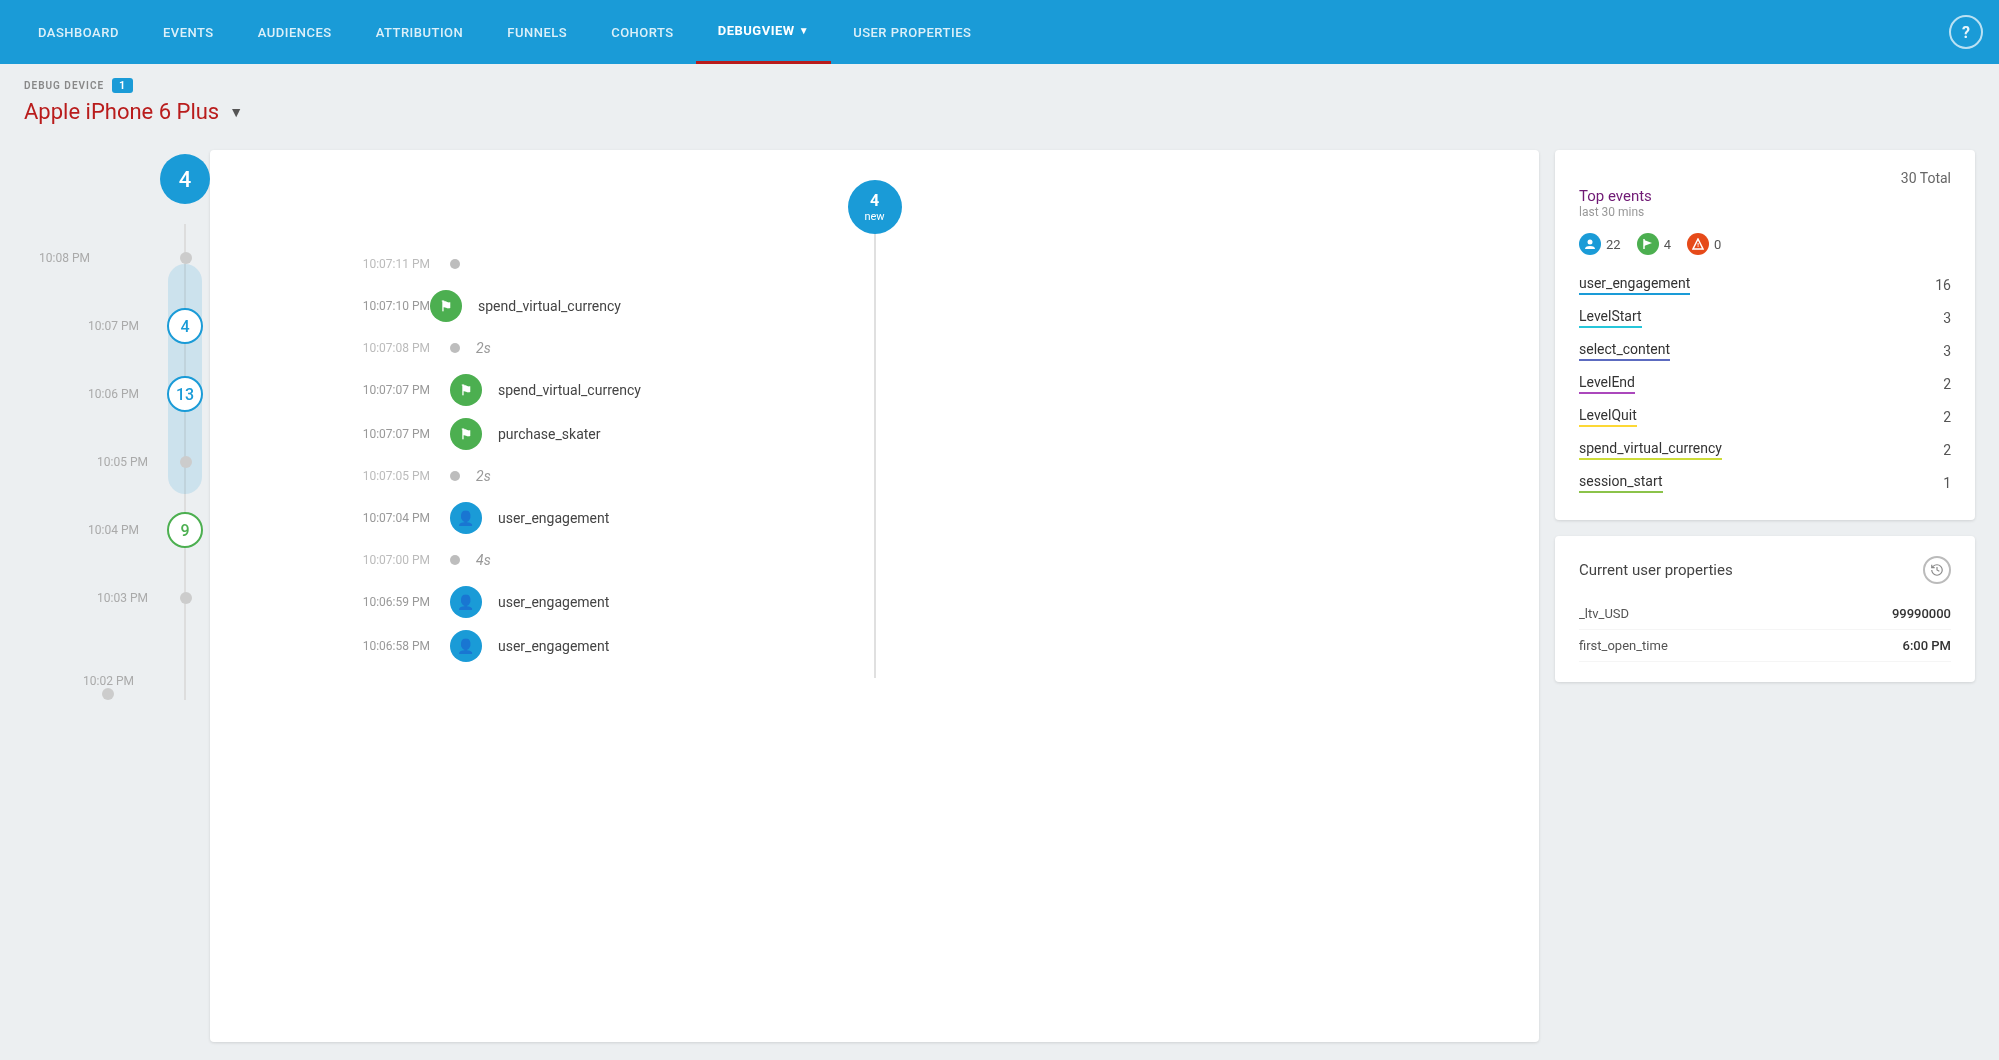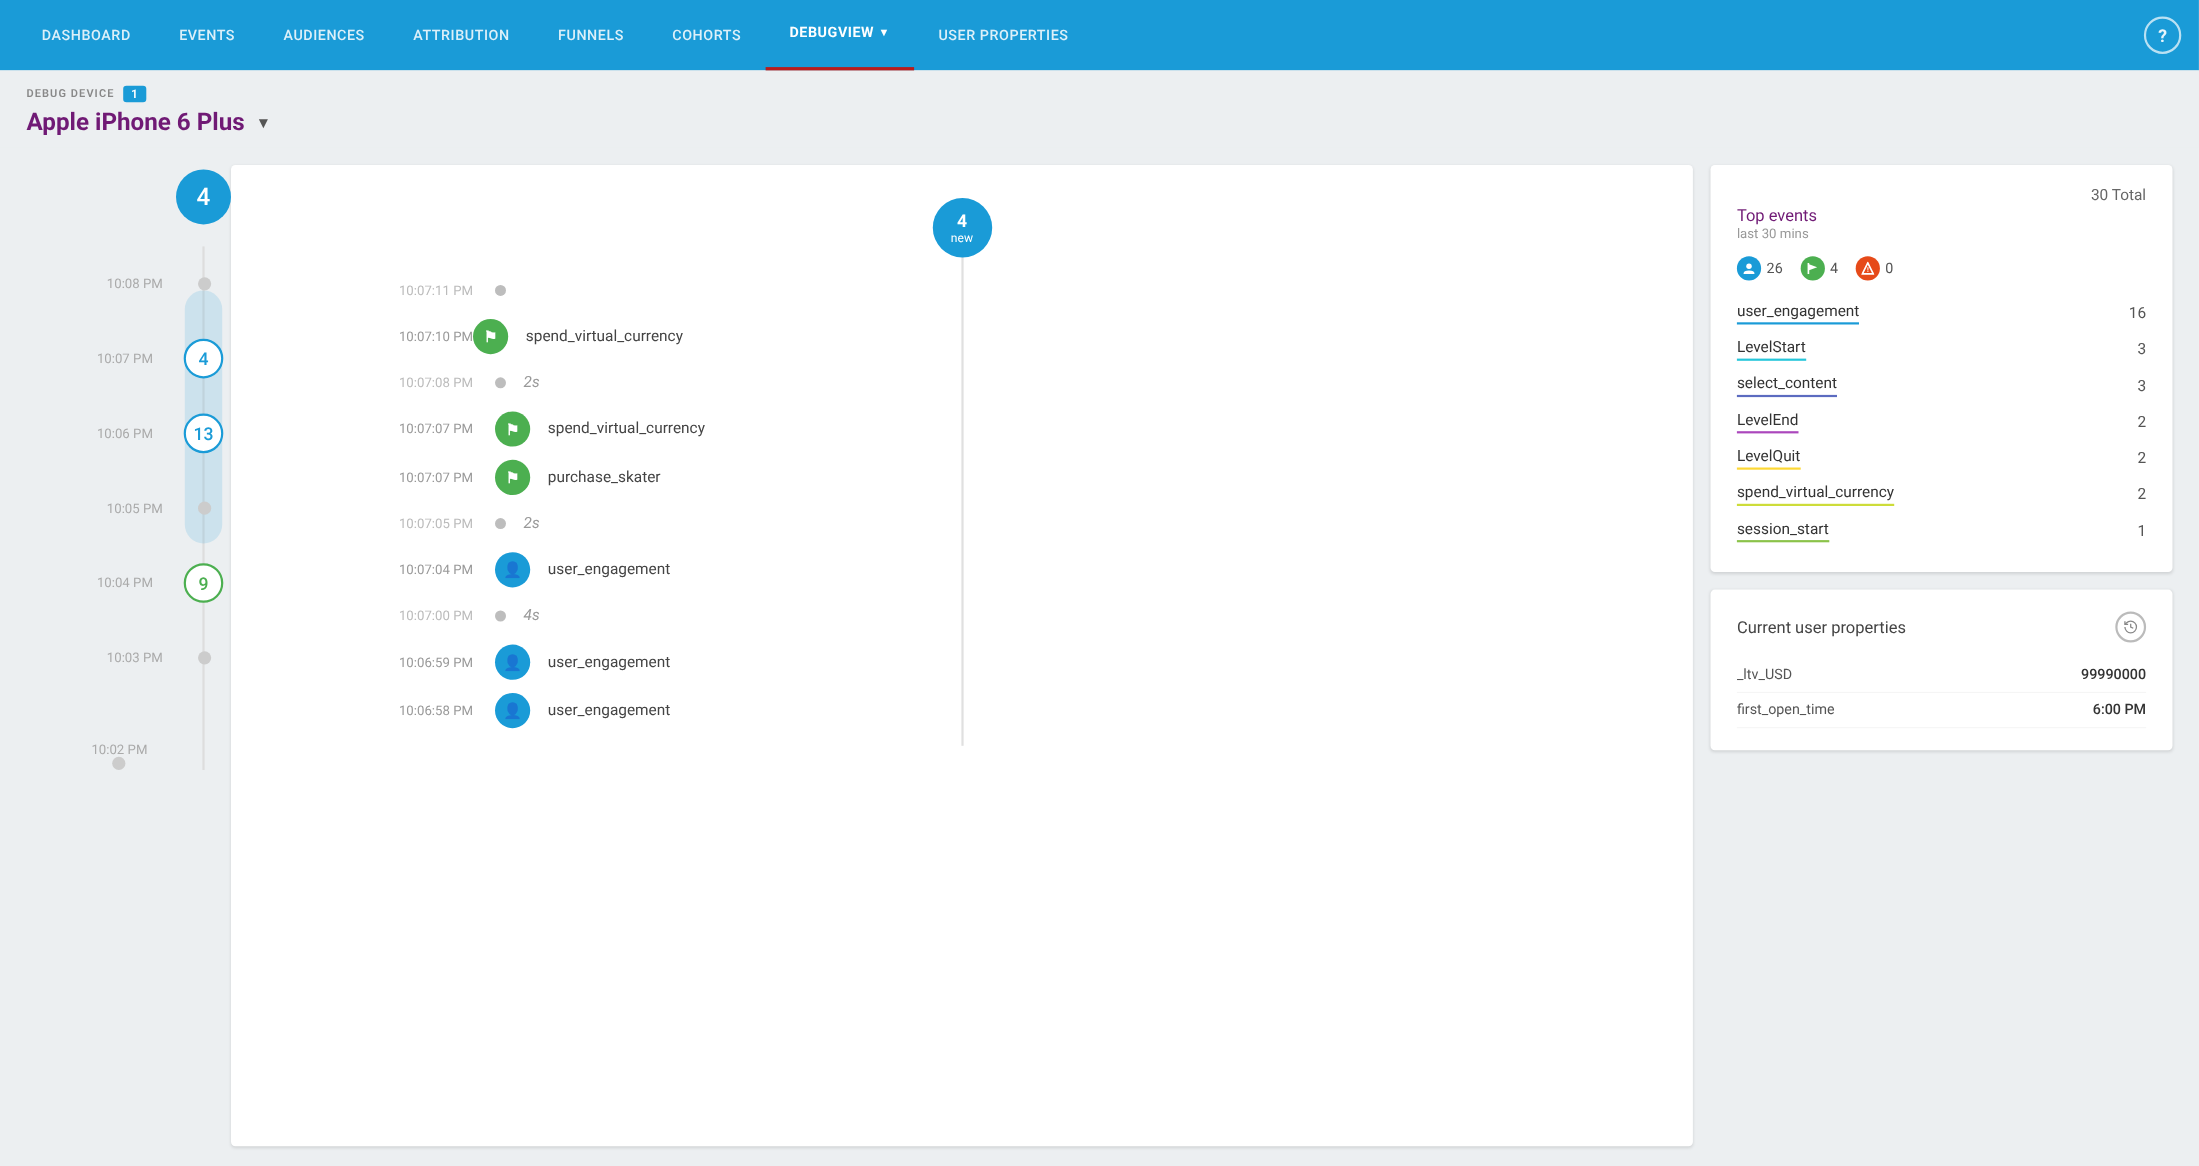--- a/index.html
+++ b/index.html
@@ -72,22 +72,22 @@
       font-weight: 600;
     }
     .device-selector {
       display: flex;
       align-items: center;
       gap: 10px;
       cursor: pointer;
     }
     .device-name {
       font-size: 22px;
-      color: #701a75;
-      font-weight: 700;
+      color: #b91c1c;
+      font-weight: 400;
     }
     .dropdown-arrow-icon {
       font-size: 14px;
       color: #555;
     }
 
     
     .main-content {
       display: flex;
       padding: 0 0 0 0;
@@ -369,21 +369,21 @@
           <span>4</span>
         </div>
       </div>
 
       <div style="position:relative; width:100%;">
 
         <div style="position:absolute; right:24px; top:0; bottom:0; width:2px; background:#ddd; z-index:0;"></div>
 
         <div style="position:absolute; right:8px; top:40px; height:230px; width:34px; background:rgba(26,155,215,0.15); border-radius:17px; z-index:0;"></div>
 
-        <div class="tl-row" style="height:68px; display:flex; align-items:center; justify-content:flex-end;">
+        <div class="tl-row" style="height:68px; display:flex; align-items:center; justify-content:space-between;">
           <span class="tl-label-col" style="font-size:12px; color:#aaa; margin-right:18px;">10:08 PM</span>
           <div class="timeline-dot" style="margin-right:18px; z-index:2;"></div>
         </div>
 
         <div class="tl-row" style="height:68px; display:flex; align-items:center; justify-content:flex-end;">
           <span class="tl-label-col" style="font-size:12px; color:#aaa; margin-right:14px;">10:07 PM</span>
           <div class="timeline-circle white-blue" style="margin-right:7px; z-index:2; width:36px;height:36px;font-size:16px;">
             <span>4</span>
           </div>
         </div>
@@ -514,21 +514,21 @@
         <div class="top-events-total">30 Total</div>
       </div>
       <div class="event-type-counts">
         <div class="event-type-count">
           <div class="count-dot blue">
             <svg width="12" height="12" viewBox="0 0 12 12">
                 <circle cx="6" cy="4" r="2.5" fill="white"></circle>
                 <path d="M1 11 Q1 8 6 8 Q11 8 11 11" fill="white"></path>
               </svg>
           </div>
-          <span>26</span>
+          <span>22</span>
         </div>
         <div class="event-type-count">
           <div class="count-dot green">
             <svg width="12" height="12" viewBox="0 0 12 12">
                 <polygon points="2,2 10,5 2,8" fill="white"></polygon>
                 <line x1="2" y1="1" x2="2" y2="11" stroke="white" stroke-width="1.5"></line>
               </svg>
           </div>
           <span>4</span>
         </div>

